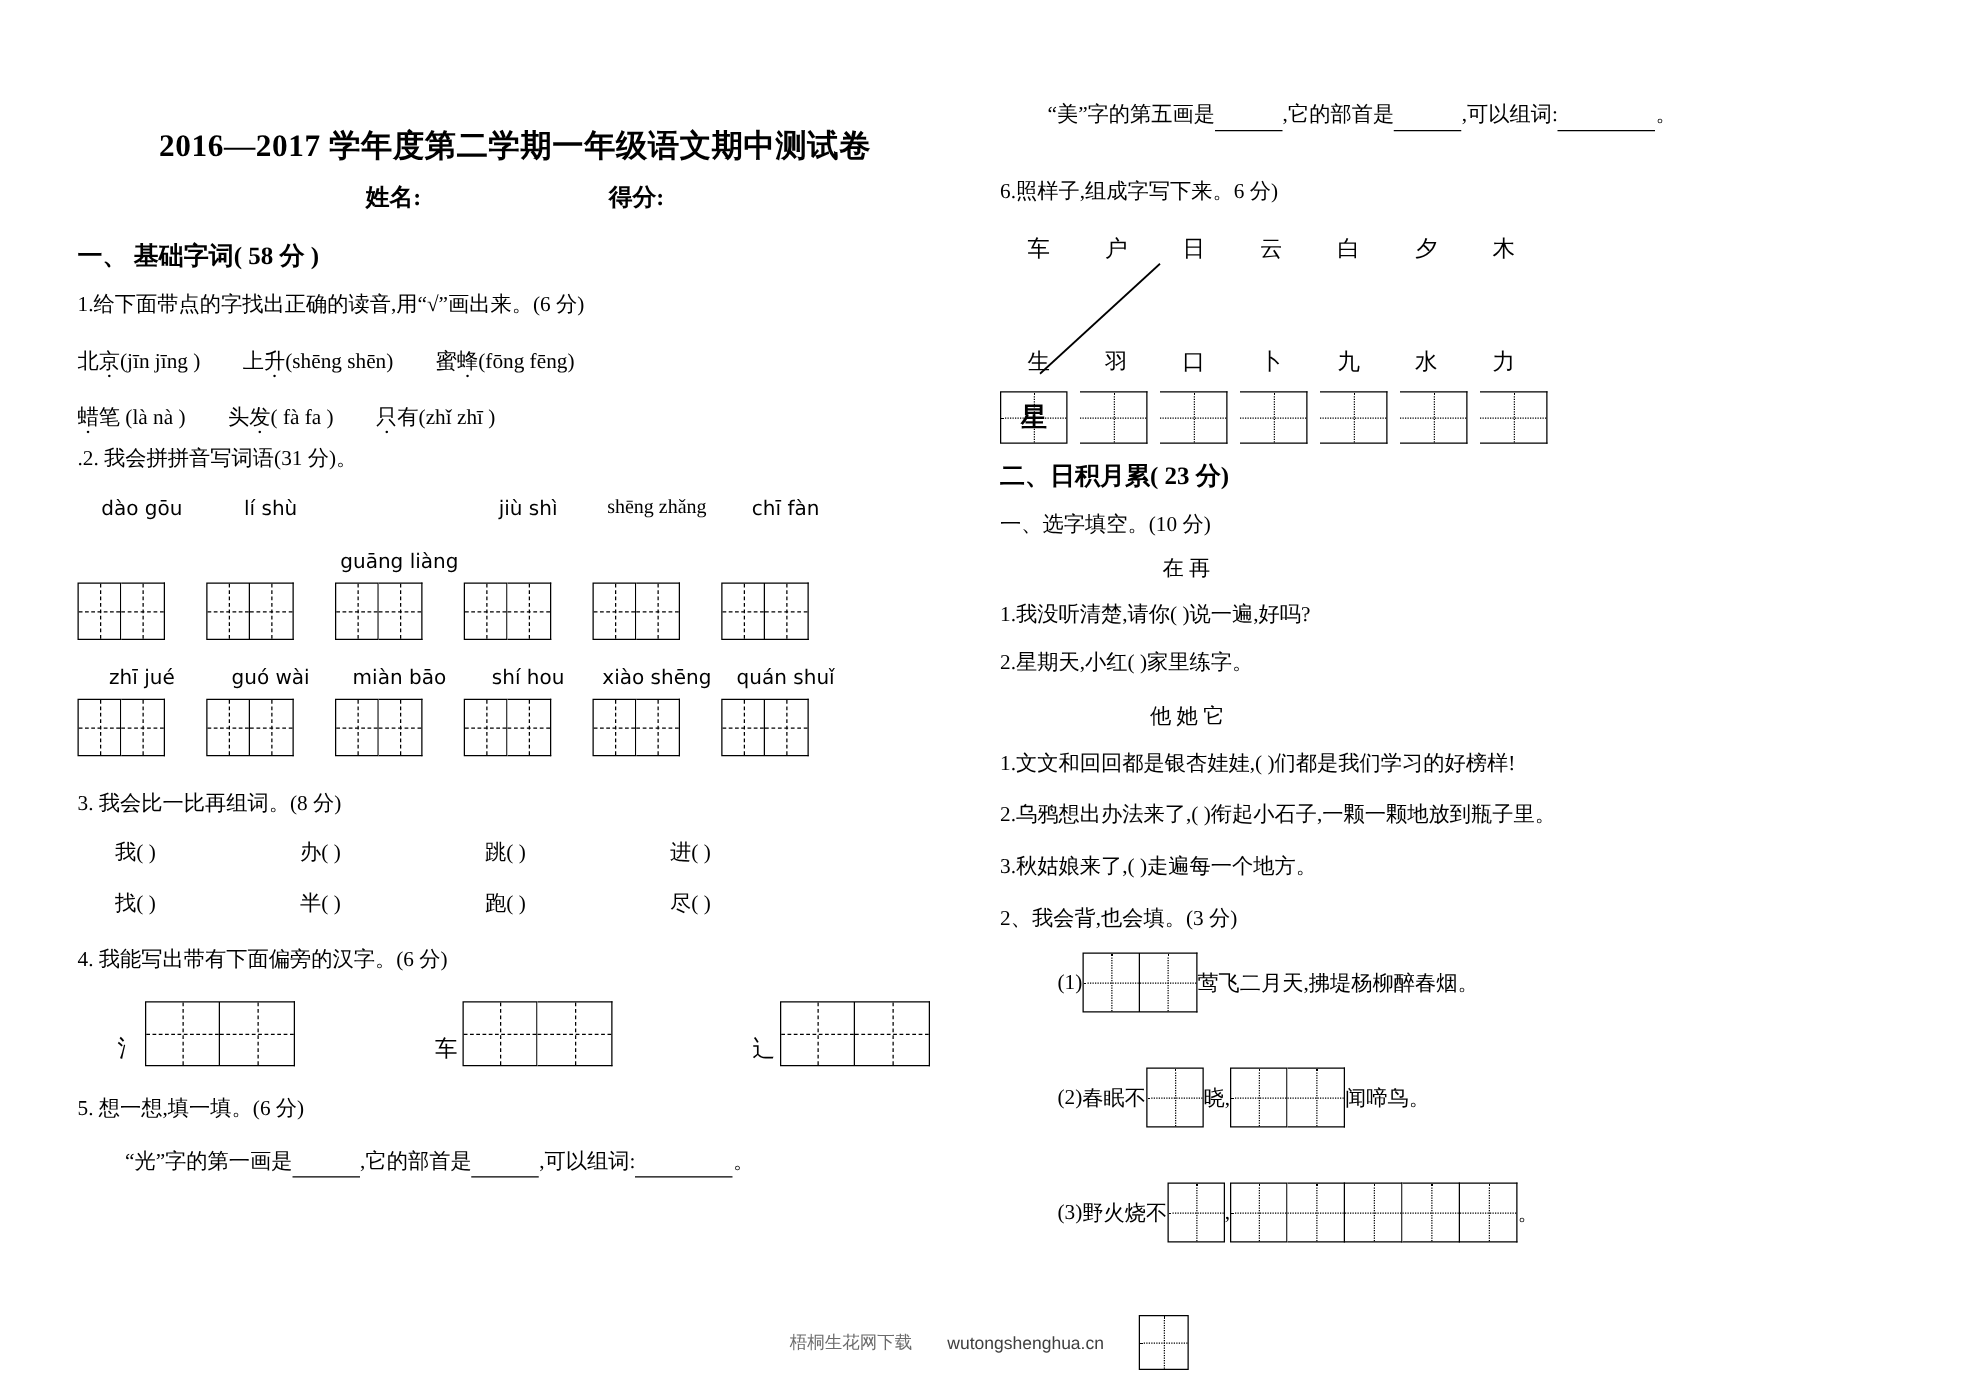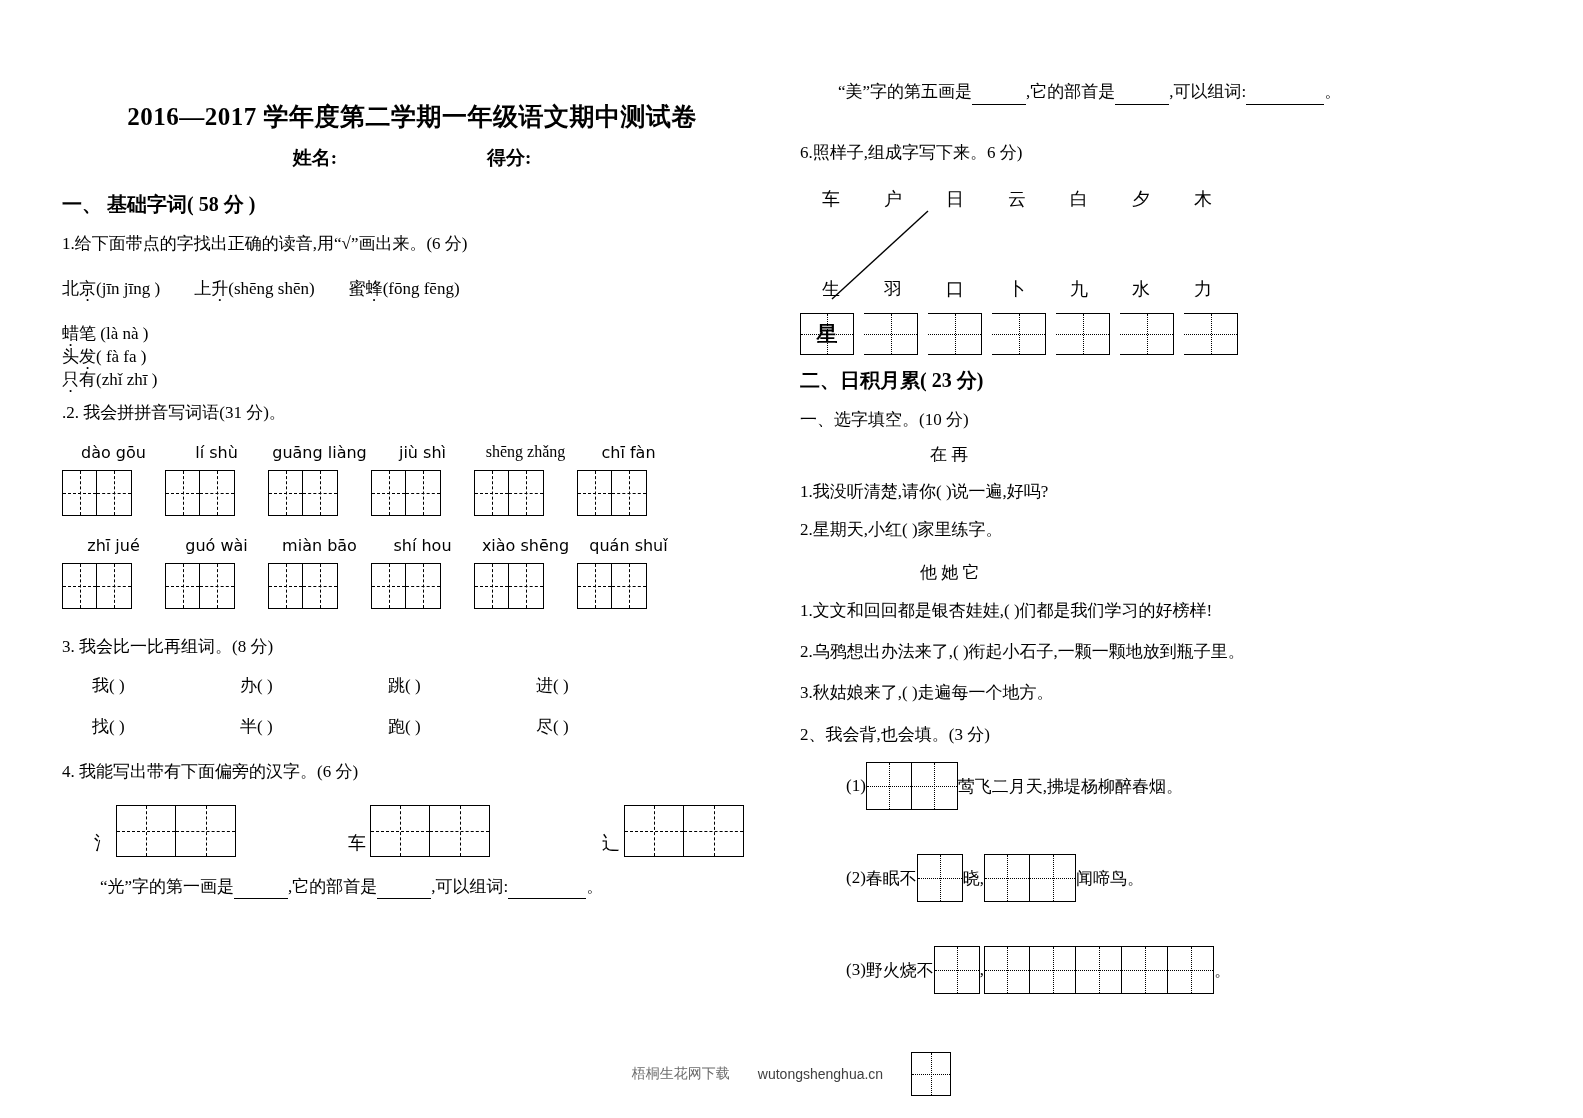--- a/index.html
+++ b/index.html
@@ -206,32 +206,32 @@
     <div class="section-head">一、 基础字词( 58 分 )</div>
 
     <div class="q-line">1.给下面带点的字找出正确的读音,用“√”画出来。(6 分)</div>
 
     <div class="pin-choice">
       <span class="item">北<span class="dotted">京</span>(jīn  jīng )</span>
       <span class="item">上<span class="dotted">升</span>(shēng shēn)</span>
       <span class="item">蜜<span class="dotted">蜂</span>(fōng   fēng)</span>
     </div>
 
-    <div class="pin-choice" style="margin-top:22px;flex-direction:column;">
+    <div class="pin-choice" style="margin-top:22px;">
       <span class="item"><span class="dotted">蜡</span>笔 (là    nà )</span>
       <span class="item">头<span class="dotted">发</span>( fà    fa )</span>
       <span class="item"><span class="dotted">只</span>有(zhǐ    zhī )</span>
     </div>
 
     <div class="q-line tight">.2. 我会拼拼音写词语(31 分)。</div>
 
     <div class="pinyin-head" id="ph1">
         <div class="cell" style="width: 103px;">dào gōu</div>
         <div class="cell" style="width: 103px;">lí shù</div>
-        <div class="cell" style="width: 103px;">guāng liàng</div>
+        <div class="cell" style="width: 103px; margin-top: 42px;">guāng liàng</div>
         <div class="cell" style="width: 103px;">jiù shì</div>
         <div class="cell" style="width: 103px; font-family: Liberation Serif, serif;">shēng zhǎng</div>
         <div class="cell" style="width: 103px;">chī fàn</div>
       </div>
     <div class="grid-row" id="gr1">
         <div class="tz-pair" style="margin-right: 33px;">
           <div class="tz" style="width: 35px; height: 46px;"></div>
           <div class="tz" style="width: 35px; height: 46px;"></div>
         </div>
         <div class="tz-pair" style="margin-right: 33px;">
@@ -325,20 +325,21 @@
         </div>
         <div class="radical-group" style="margin-right: 0px;">
           <span class="radical-label">辶</span>
           <div class="tz-pair">
             <div class="tz" style="width: 60px; height: 52px;"></div>
             <div class="tz" style="width: 60px; height: 52px;"></div>
           </div>
         </div>
       </div>
 
+    <div class="q-line" style="margin-top:22px;">5. 想一想,填一填。(6 分)</div>
 
     <div class="q-line" style="margin-top:18px; padding-left:38px;">
       <span>“光”字的第一画是</span><span class="blank bl-sm"></span><span>,它的部首是</span><span class="blank bl-sm"></span><span>,可以组词:</span><span class="blank bl-md"></span><span>。</span>
     </div>
 
   </div>
 
   <div class="col col-right">
 
     <div class="q-line" style="margin-top:80px; padding-left:38px;">

